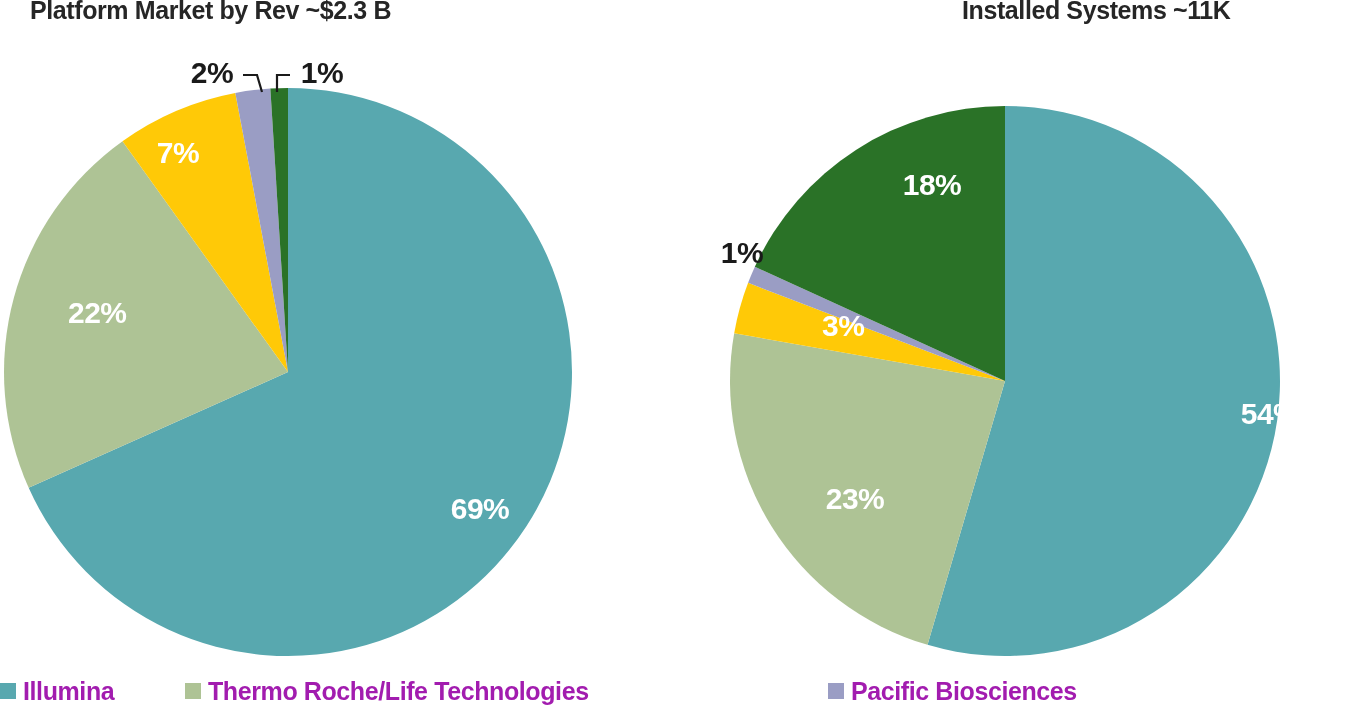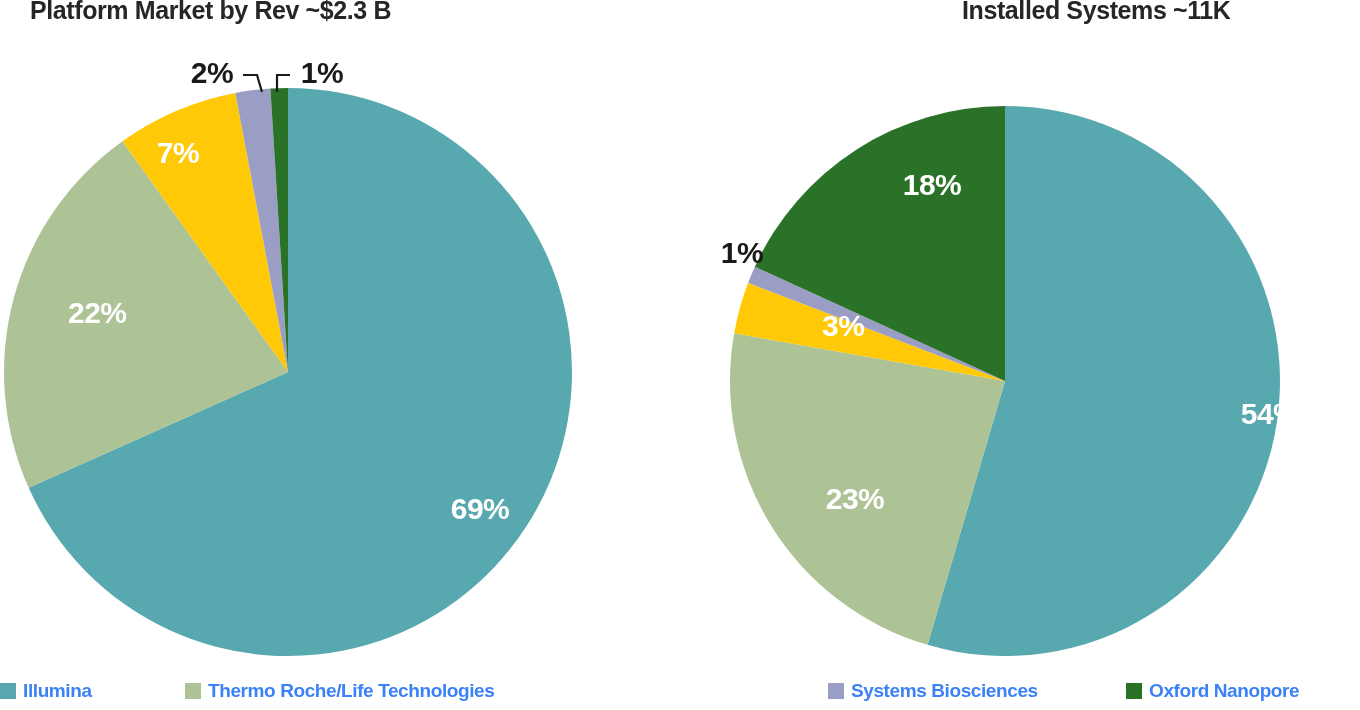--- a/index.html
+++ b/index.html
@@ -74,23 +74,23 @@
     height: 38px;
     white-space: nowrap;
   }
   .legend-swatch {
     width: 16px;
     height: 16px;
     margin-right: 7px;
     flex: 0 0 auto;
   }
   .legend-label {
-    font-size: 19px;
+    font-size: 25px;
     font-weight: bold;
-    color: #3b82f6;
+    color: #a21caf;
     letter-spacing: -0.4px;
   }
 </style>
 </head>
 <body>
 
 <div class="stage">
 
   <div class="chart-title" id="title-left">Platform Market by Rev ~$2.3 B</div>
 
@@ -147,21 +147,17 @@
       <div class="legend-item" style="left: 185px;">
         <span class="legend-swatch" style="background: rgb(174, 195, 149);"></span>
         <span class="legend-label">Thermo Roche/Life Technologies</span>
       </div>
       <div class="legend-item" style="left: 670px; margin-top: 48px;">
         <span class="legend-swatch" style="background: rgb(255, 201, 7);"></span>
         <span class="legend-label">Roche</span>
       </div>
       <div class="legend-item" style="left: 828px;">
         <span class="legend-swatch" style="background: rgb(154, 157, 196);"></span>
-        <span class="legend-label">Systems Biosciences</span>
-      </div>
-      <div class="legend-item" style="left: 1126px;">
-        <span class="legend-swatch" style="background: rgb(42, 114, 39);"></span>
-        <span class="legend-label">Oxford Nanopore</span>
+        <span class="legend-label">Pacific Biosciences</span>
       </div>
     </div>
 
 </div>
 
 </body></html>

